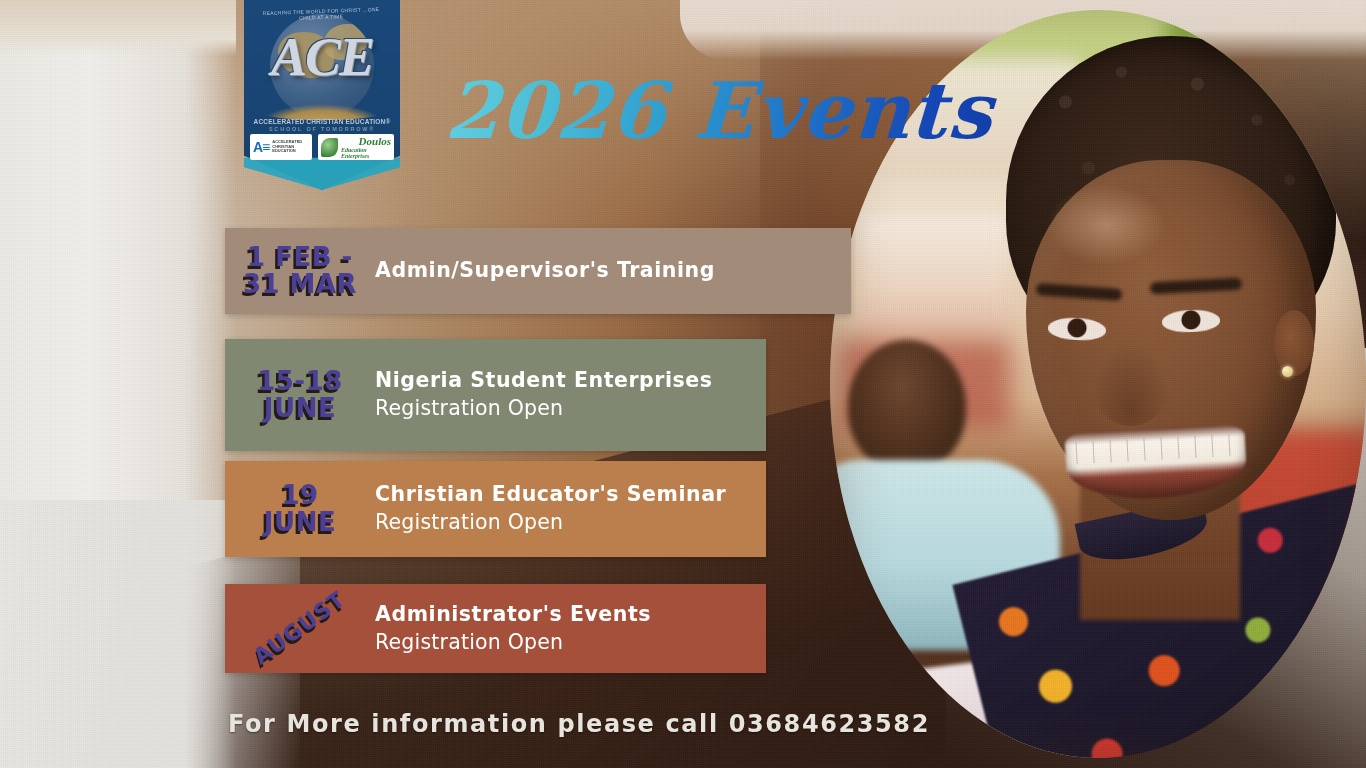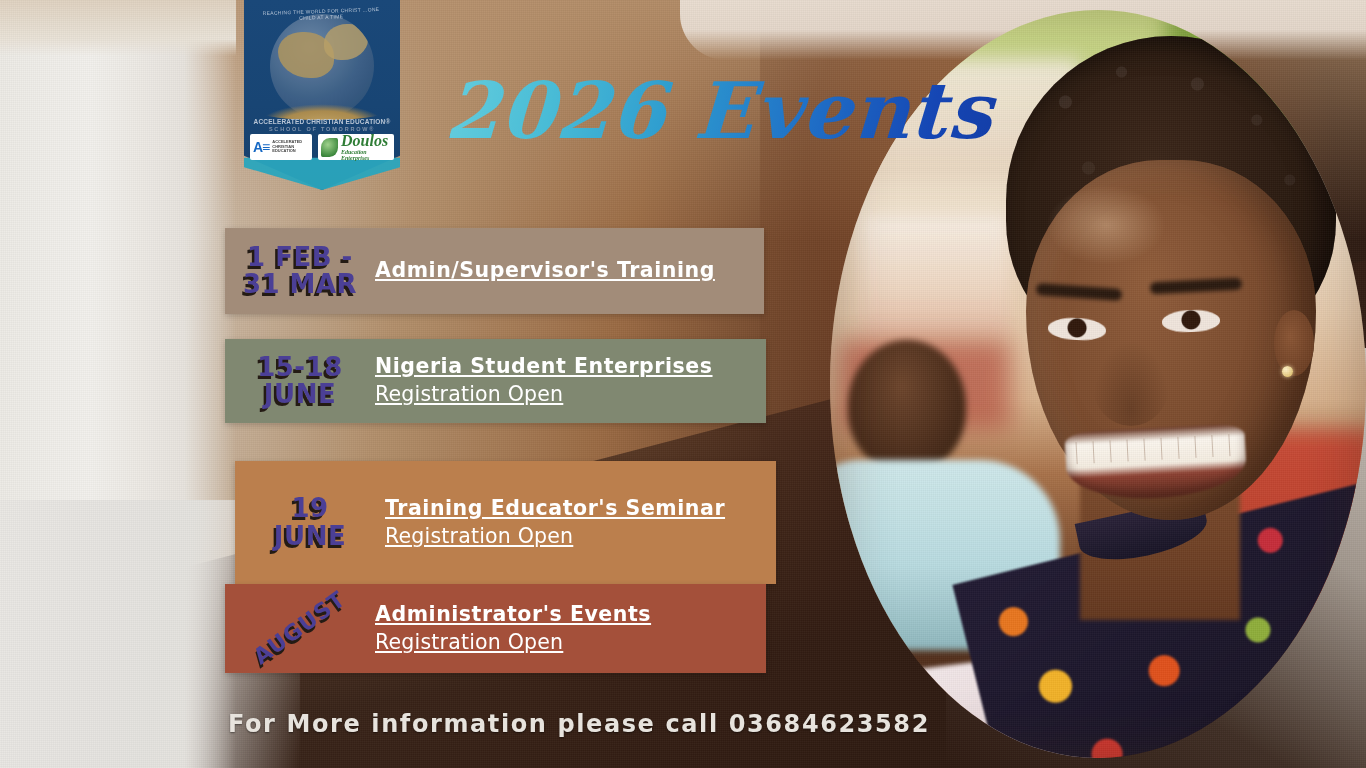--- a/index.html
+++ b/index.html
@@ -326,21 +326,21 @@
   }
   .lb-small { font-size:4px; color:#444; line-height:4.5px; text-align:left; font-weight:700; }
   .lb-leaf {
     width:17px; height:19px; border-radius:50% 10% 50% 10%;
     background: radial-gradient(circle at 40% 35%, #9fd18c, #3f8a3f 70%, #2b6b2e 100%);
     flex:0 0 auto;
   }
   .lb-doulos-wrap { display:flex; flex-direction:column; line-height:1; }
   .lb-doulos {
     font-family:"Liberation Serif", serif; font-style:italic; font-weight:700;
-    font-size:16px; color:#2f7d36;
+    font-size:11px; color:#2f7d36;text-align:right;
   }
   .lb-doulos-sub {
     font-family:"Liberation Serif", serif; font-style:italic; font-weight:700;
     font-size:6px; color:#2f7d36;
   }
 
   
   .title {
     position:absolute; left:452px; top:72px;
     font-family:"DejaVu Serif", serif;
@@ -380,36 +380,35 @@
   }
   .ev-date.rot {
     transform: rotate(-36deg);
     font-size:22px;
     letter-spacing:1px;
   }
   .ev-body {
     flex:1 1 auto;
     color:#ffffff;
     padding-right:5px;
-    text-decoration:underline;
   }
   .ev-title {
     font-size:20.5px; font-weight:600; letter-spacing:.55px;
     line-height:1.35;
     font-family:"DejaVu Sans", sans-serif;
   }
   .ev-sub {
     font-size:20.5px; font-weight:400; letter-spacing:.2px;
     line-height:1.35;
     font-family:"DejaVu Sans", sans-serif;
   }
 
-  #row0 { left:225px; top:228px;  width:539px; height:86px;  background:#a28c79; }
-  #row1 { left:225px; top:339px;  width:541px; height:84px;  background:#808871; }
-  #row2 { left:235px; top:461px;  width:541px; height:123px; background:#bb7f4d; }
+  #row0 { left:225px; top:228px;  width:626px; height:86px;  background:#a28c79; }
+  #row1 { left:225px; top:339px;  width:541px; height:112px;  background:#808871; }
+  #row2 { left:225px; top:461px;  width:541px; height:96px; background:#bb7f4d; }
   #row3 { left:225px; top:584px;  width:541px; height:89px;  background:#a4503a; }
 
   
   .footer {
     position:absolute; left:228px; top:710px;
     width:740px;
     font-size:24px;
     font-weight:700;
     letter-spacing:1.6px;
     color:#e7e3dd;
@@ -464,20 +463,21 @@
       <div class="ph-teeth-lines"></div>
       <div class="photo-shade"></div>
     </div>
   </div>
 
   <div class="logo">
     <div class="logo-shape"></div>
     <div class="logo-teal"></div>
     <div class="logo-globe"></div>
     <div class="logo-arc-text">REACHING THE WORLD FOR CHRIST ...ONE CHILD AT A TIME</div>
+    <div class="logo-ace">ACE</div>
     <div class="logo-swoosh"></div>
     <div class="logo-sub1">ACCELERATED CHRISTIAN EDUCATION®</div>
     <div class="logo-sub2">SCHOOL OF TOMORROW®</div>
     <div class="logo-boxes">
       <div class="logo-box b1">
         <span class="lb-ace">A≡</span>
         <span class="lb-small">ACCELERATED CHRISTIAN EDUCATION</span>
       </div>
       <div class="logo-box b2">
         <span class="lb-leaf"></span>
@@ -504,21 +504,21 @@
       <div class="ev-date">15-18<br>JUNE</div>
       <div class="ev-body">
         <div class="ev-title">Nigeria Student Enterprises</div>
         <div class="ev-sub">Registration Open</div>
       </div>
     </div>
 
     <div class="event-row" id="row2" style="background: rgb(187, 127, 77);">
       <div class="ev-date">19<br>JUNE</div>
       <div class="ev-body">
-        <div class="ev-title">Training Educator's Seminar</div>
+        <div class="ev-title">Christian Educator's Seminar</div>
         <div class="ev-sub">Registration Open</div>
       </div>
     </div>
 
     <div class="event-row" id="row3" style="background: rgb(164, 80, 58);">
       <div class="ev-date rot">AUGUST</div>
       <div class="ev-body">
         <div class="ev-title">Administrator's Events</div>
         <div class="ev-sub">Registration Open</div>
       </div>

